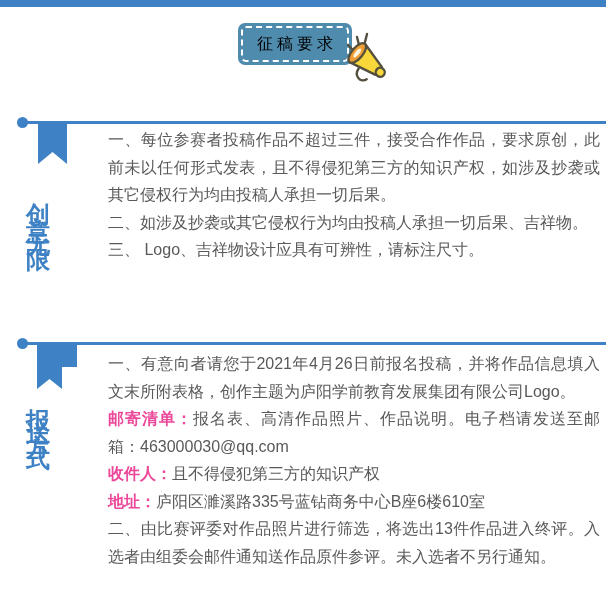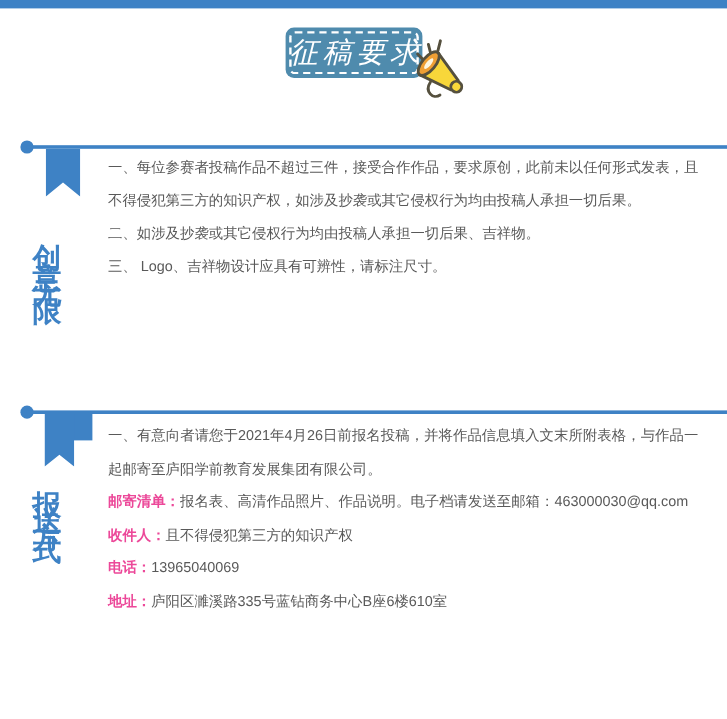--- a/index.html
+++ b/index.html
@@ -13,22 +13,22 @@
   
   .badge{
     position:absolute;left:238px;top:23px;width:114px;height:42px;
     background:#4f8bad;border-radius:7px;
   }
   .badge-inner{
     position:absolute;inset:3px;border:2px dashed #ffffff;border-radius:5px;
     display:flex;align-items:center;justify-content:center;
   }
   .badge-text{
-    color:#ffffff;font-size:24px;letter-spacing:4px;font-weight:500;
-    padding-left:4px;white-space:nowrap;font-style:italic;
+    color:#000000;font-size:16px;letter-spacing:4px;font-weight:500;
+    padding-left:4px;white-space:nowrap;
   }
   .megaphone{position:absolute;left:344px;top:32px;width:48px;height:54px;}
 
   
   .rule{position:absolute;height:3px;background:#3e82c5;left:22px;width:584px;}
   .rule-dot{position:absolute;width:11px;height:11px;border-radius:50%;background:#3e82c5;left:17px;}
   .rule-1{top:121px;} .dot-1{top:117px;}
   .rule-2{top:342px;} .dot-2{top:338px;}
 
   
@@ -47,22 +47,22 @@
   .vlabel{
     position:absolute;color:#3e82c5;font-weight:bold;
     writing-mode:vertical-lr;text-orientation:upright;line-height:1;
     white-space:nowrap;
   }
   .vlabel-1{left:26px;top:184px;font-size:24px;letter-spacing:15px;}
   .vlabel-2{left:26px;top:390px;font-size:24px;letter-spacing:12px;}
 
   
   .text-block{
-    position:absolute;left:90px;width:492px;color:#595959;
-    font-size:12px;line-height:27.5px;text-align:justify;
+    position:absolute;left:108px;width:492px;color:#595959;
+    font-size:16px;line-height:27.5px;text-align:justify;
   }
   .text-block p{margin:0;}
   .text-block .lbl{font-weight:bold;color:#ec4899;}
   .text-1{top:126px;}
   .text-2{top:350px;}
 </style>
 </head>
 <body>
 
 <div class="top-bar"></div>
@@ -99,18 +99,18 @@
   <p><span>三、 Logo、吉祥物设计应具有可辨性，请标注尺寸。</span></p>
 </div>
 
 <div class="rule-dot dot-2"></div>
 <div class="rule rule-2"></div>
 <div class="ribbon ribbon-2-wide"></div>
 <div class="ribbon ribbon-2-tail"></div>
 <div class="vlabel vlabel-2">报送方式</div>
 
 <div class="text-block text-2">
-  <p><span>一、有意向者请您于2021年4月26日前报名投稿，并将作品信息填入文末所附表格，与作品一起邮寄至庐阳学前教育发展集团有限公司。</span></p>
+  <p><span>一、有意向者请您于2021年4月26日前报名投稿，并将作品信息填入文末所附表格，创作主题为庐阳学前教育发展集团有限公司Logo。</span></p>
   <p><span class="lbl">邮寄清单：</span><span>报名表、高清作品照片、作品说明。电子档请发送至邮箱：463000030@qq.com</span></p>
   <p><span class="lbl">收件人：</span><span>且不得侵犯第三方的知识产权</span></p>
-  <p><span class="lbl">电话：</span><span>13965040069</span></p>
   <p><span class="lbl">地址：</span><span>庐阳区濉溪路335号蓝钻商务中心B座6楼610室</span></p>
+  <p><span>二、由比赛评委对作品照片进行筛选，将选出13件作品进入终评。入选者由组委会邮件通知送作品原件参评。未入选者不另行通知。</span></p>
 </div>
 
 </body></html>

